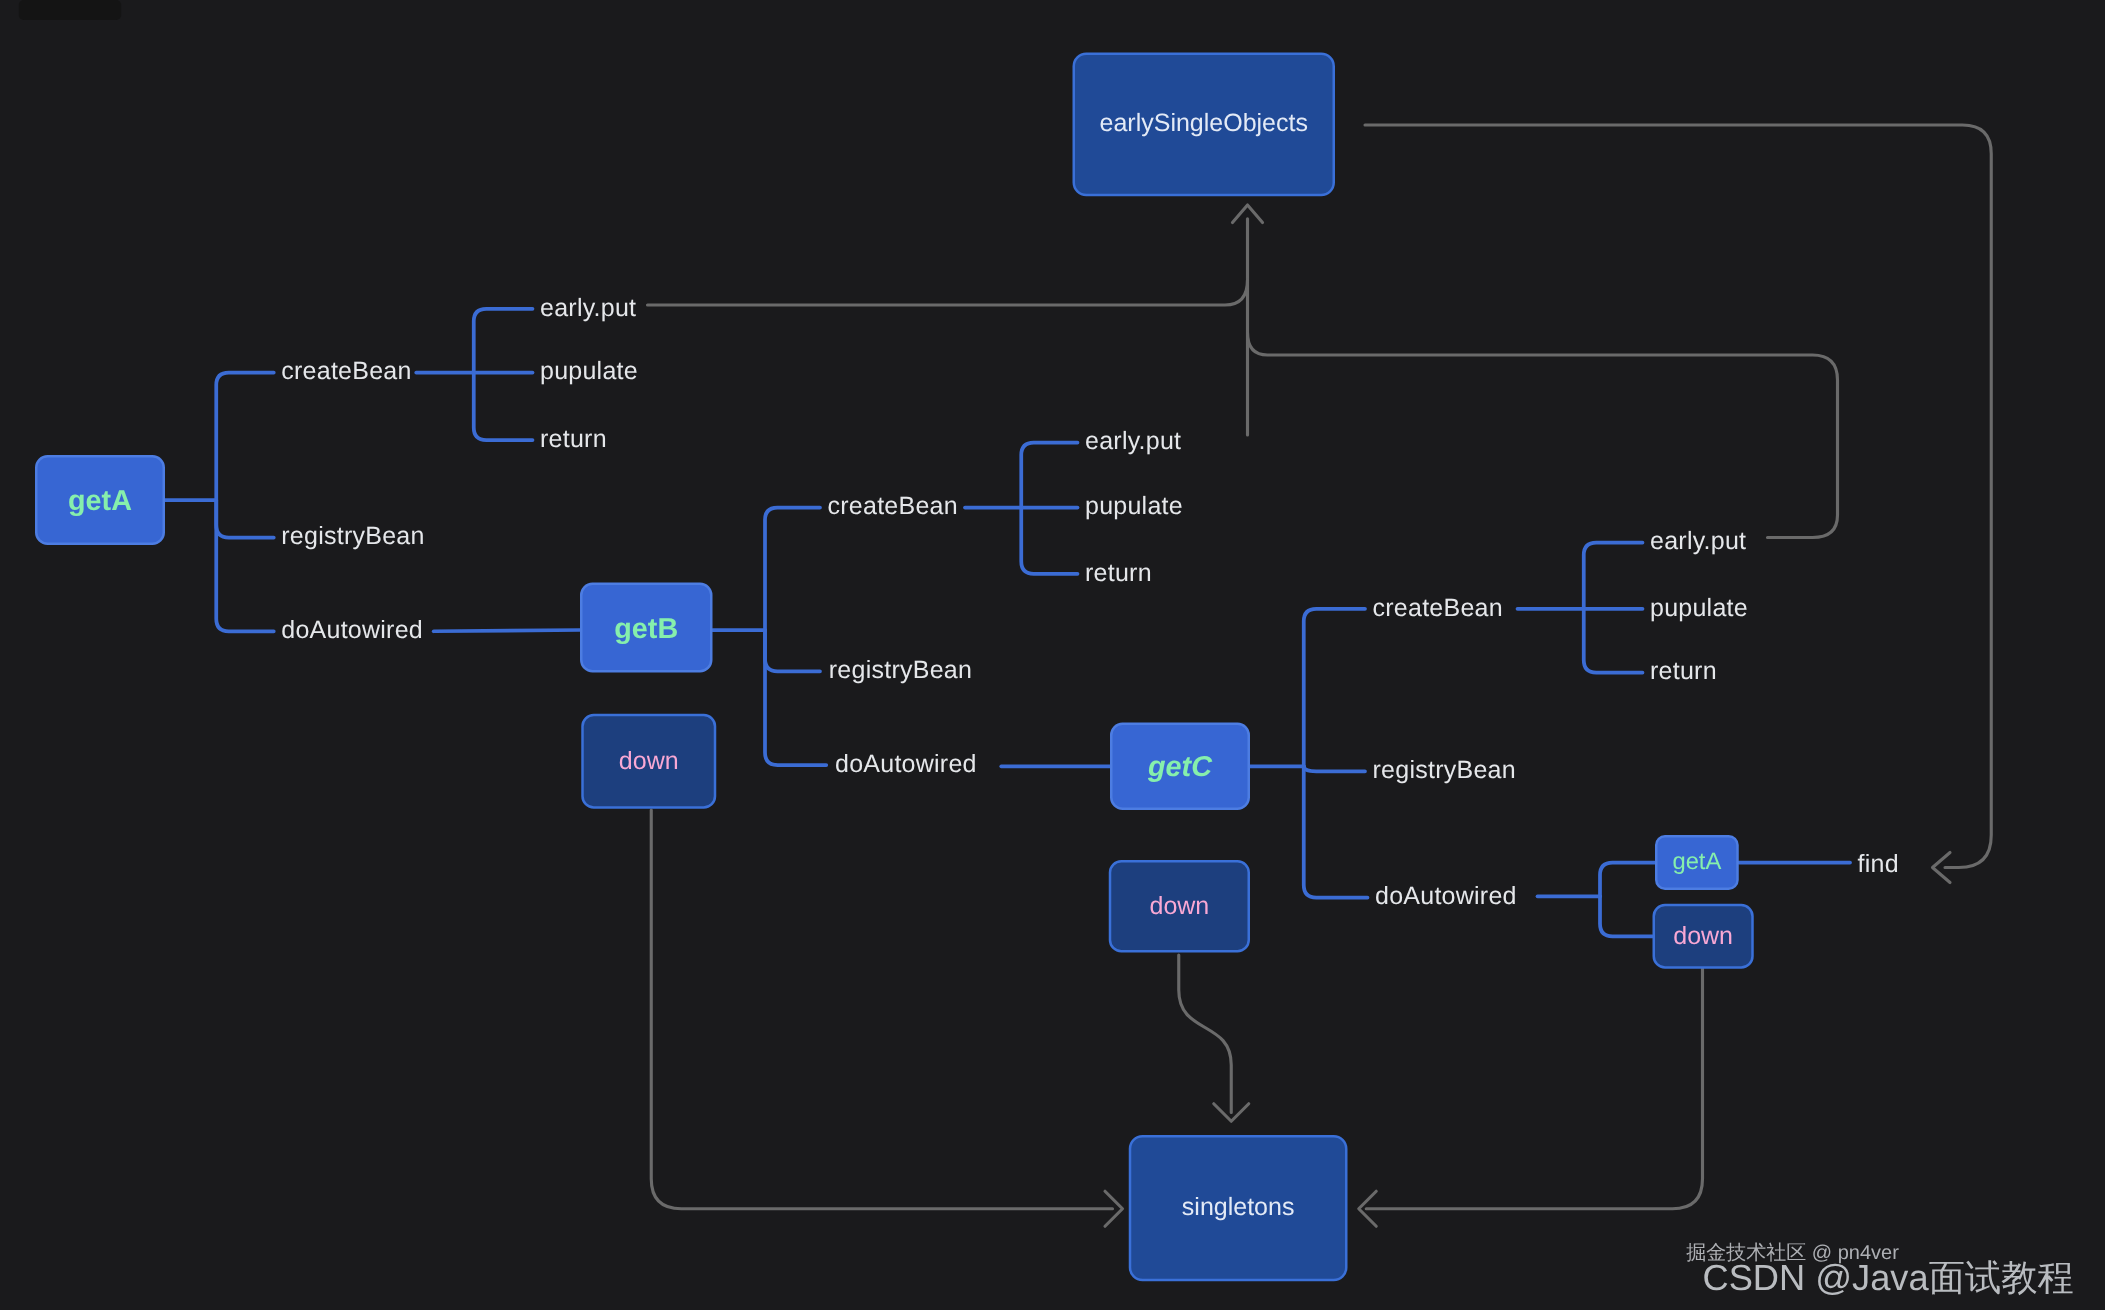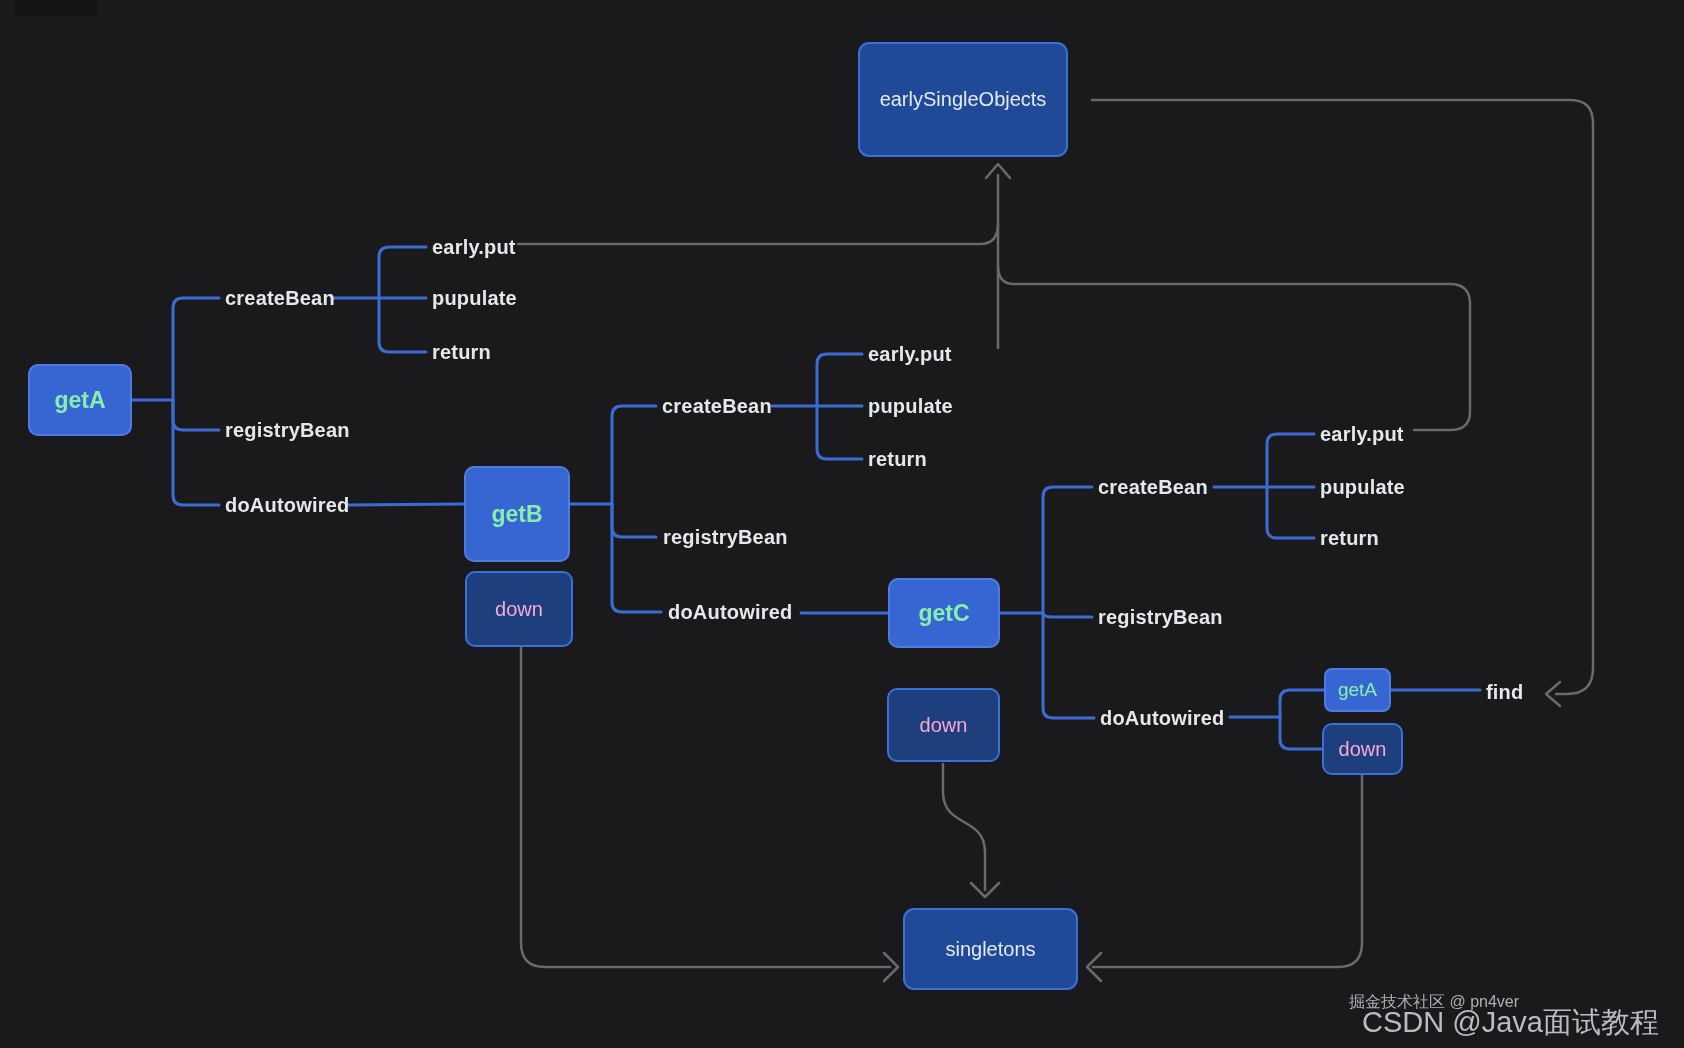--- a/index.html
+++ b/index.html
@@ -19,21 +19,21 @@
   .v-primary{background:var(--node-bright,#3766d3);border:2px solid var(--node-bright-border,#4d7de2);
     border-radius:10px;font-weight:700;font-size:23px;}
   .v-primary-sm{background:var(--node-bright,#3766d3);border:2px solid var(--node-bright-border,#4d7de2);
     border-radius:8px;font-weight:400;font-size:19px;}
   .v-cache{background:var(--node-deep,#204a97);border:2.5px solid var(--node-deep-border,#3a70d8);
     border-radius:11px;font-weight:400;font-size:20px;color:#e3eaf6;}
   .v-down{background:var(--node-dark,#1d3f7e);border:2.5px solid var(--node-deep-border,#3a70d8);
     border-radius:10px;font-weight:400;font-size:20px;color:#f9a8d4;}
   .lbl{
     position:absolute;transform:translateY(-50%);
-    font-size:20px;color:var(--label-text,#e5e7ea);white-space:nowrap;letter-spacing:.2px;font-weight:bold;
+    font-size:20px;color:var(--label-text,#e5e7ea);white-space:nowrap;letter-spacing:.2px;
   }
   .wm{position:absolute;white-space:nowrap;pointer-events:none;}
   .patch{position:absolute;border-radius:4px;}
 </style>
 </head>
 <body style="background: rgb(26, 26, 28);">
 
 <div class="stage" id="stage">
   <div class="patch" id="topleft-patch" style="left: 15px; top: 0px; width: 82px; height: 16px; background: rgb(20, 20, 20);"></div>
   <svg class="edges" id="edges" width="1684" height="1048" viewBox="0 0 1684 1048" xmlns="http://www.w3.org/2000/svg">
@@ -73,27 +73,27 @@
       <path d="M1391,690 L1480,690" class="edge-blue"></path>
       <path d="M986,178 L998,164 L1010,178" class="edge-gray"></path>
       <path d="M1560,682 L1546,694 L1560,706" class="edge-gray"></path>
       <path d="M884,953 L898,967 L884,981" class="edge-gray"></path>
       <path d="M971,883 L985,897 L999,883" class="edge-gray"></path>
       <path d="M1101,953 L1087,967 L1101,981" class="edge-gray"></path>
     </svg>
   <div id="nodes">
       <div class="node v-cache" style="left: 858px; top: 42px; width: 210px; height: 115px;">earlySingleObjects</div>
       <div class="node v-primary" style="left: 28px; top: 364px; width: 104px; height: 72px;">getA</div>
-      <div class="node v-primary" style="left: 464px; top: 466px; width: 106px; height: 96px;">getB</div>
-      <div class="node v-primary" style="left: 888px; top: 578px; width: 112px; height: 70px;">getC</div>
+      <div class="node v-primary" style="left: 464px; top: 466px; width: 106px; height: 72px;">getB</div>
+      <div class="node v-primary" style="left: 888px; top: 578px; width: 112px; height: 70px; font-style: italic;">getC</div>
       <div class="node v-down" style="left: 465px; top: 571px; width: 108px; height: 76px;">down</div>
       <div class="node v-down" style="left: 887px; top: 688px; width: 113px; height: 74px;">down</div>
       <div class="node v-primary-sm" style="left: 1324px; top: 668px; width: 67px; height: 44px;">getA</div>
       <div class="node v-down" style="left: 1322px; top: 723px; width: 81px; height: 52px;">down</div>
-      <div class="node v-cache" style="left: 903px; top: 908px; width: 175px; height: 82px;">singletons</div>
+      <div class="node v-cache" style="left: 903px; top: 908px; width: 175px; height: 117px;">singletons</div>
     </div>
   <div id="labels">
       <div class="lbl" style="left: 225px; top: 298px;">createBean</div>
       <div class="lbl" style="left: 432px; top: 247px;">early.put</div>
       <div class="lbl" style="left: 432px; top: 298px;">pupulate</div>
       <div class="lbl" style="left: 432px; top: 352px;">return</div>
       <div class="lbl" style="left: 225px; top: 430px;">registryBean</div>
       <div class="lbl" style="left: 225px; top: 505px;">doAutowired</div>
       <div class="lbl" style="left: 662px; top: 406px;">createBean</div>
       <div class="lbl" style="left: 868px; top: 354px;">early.put</div>

